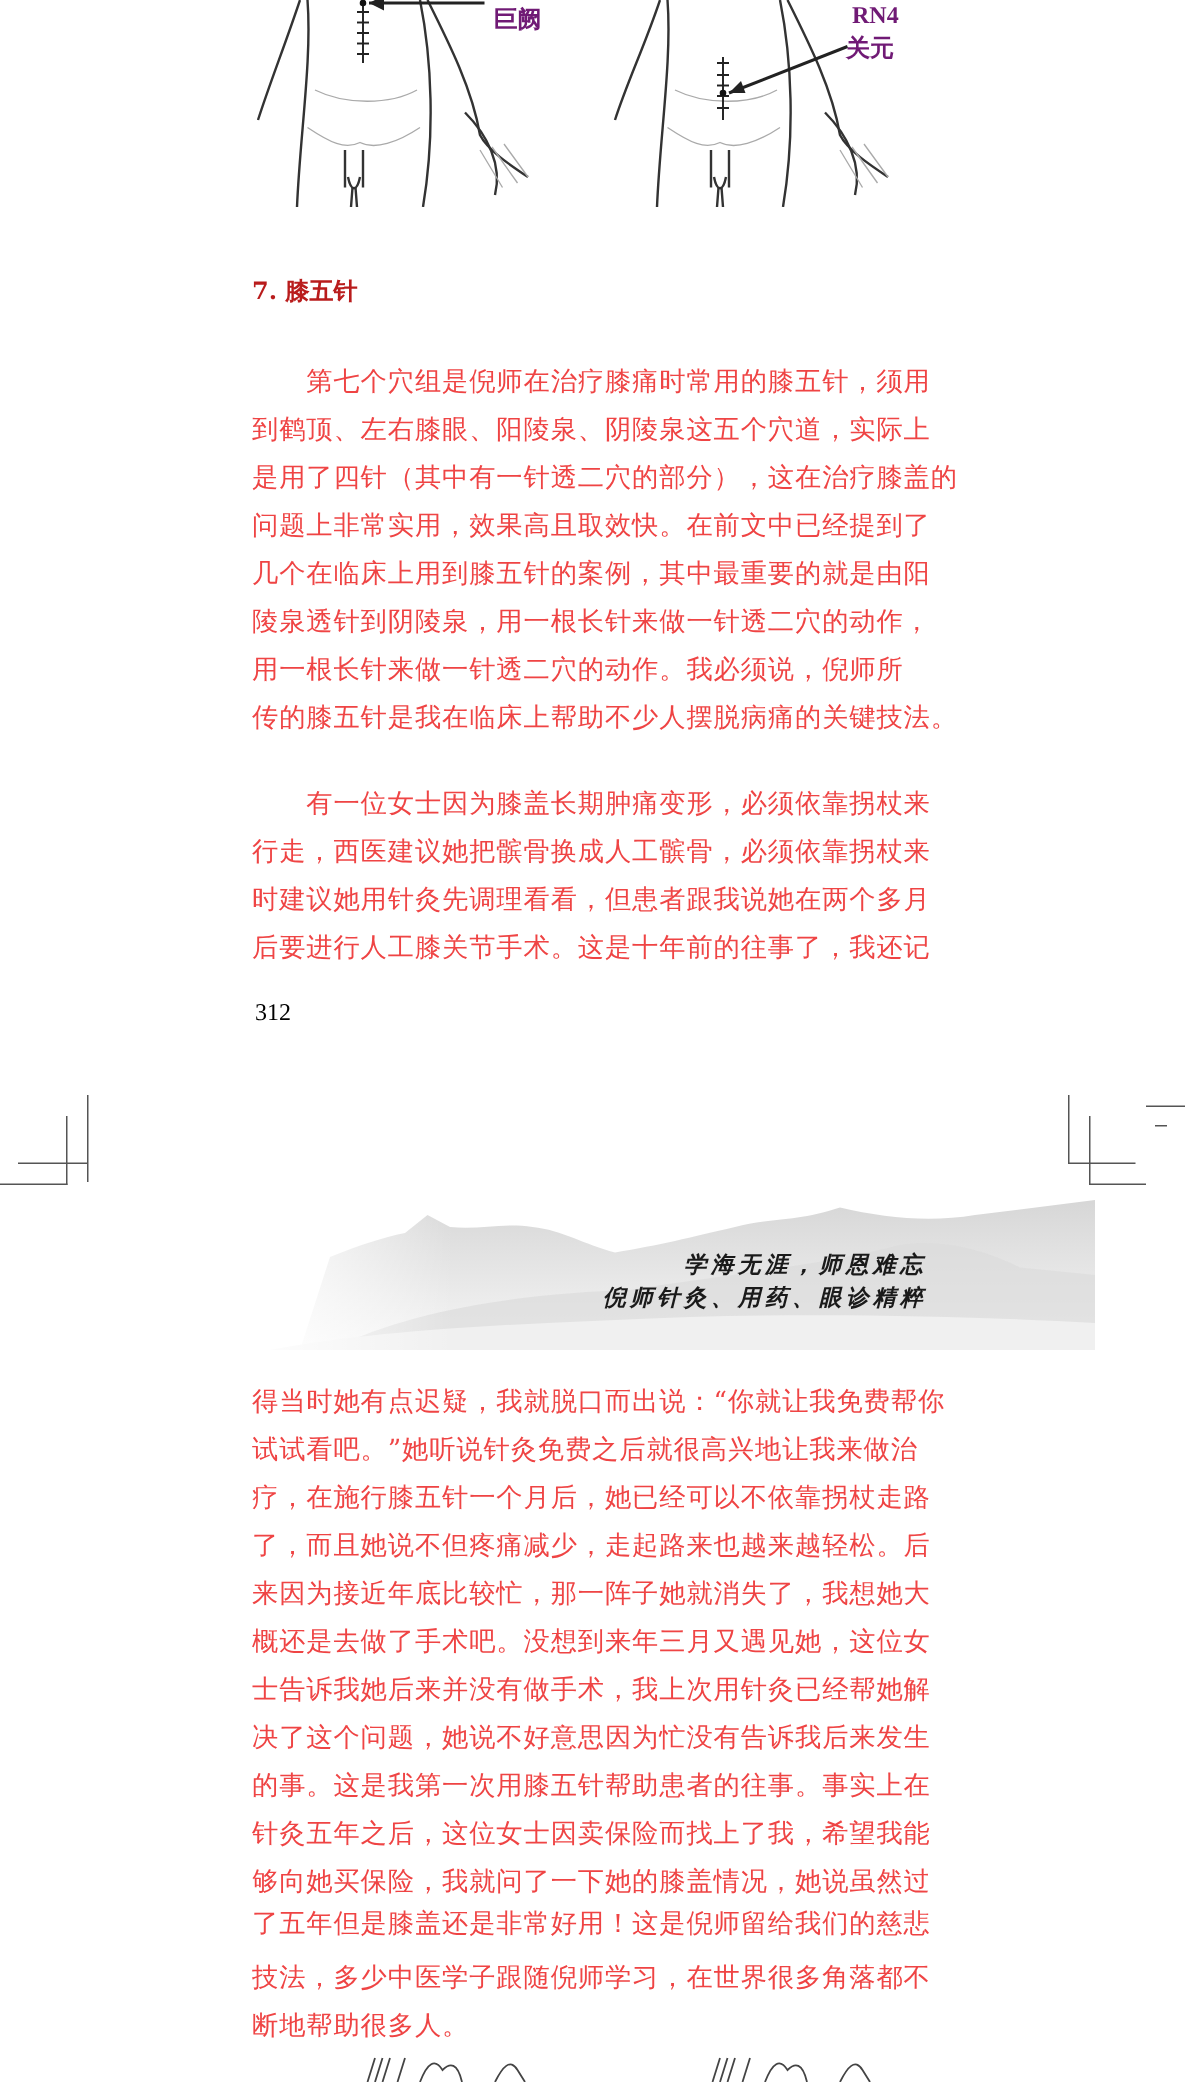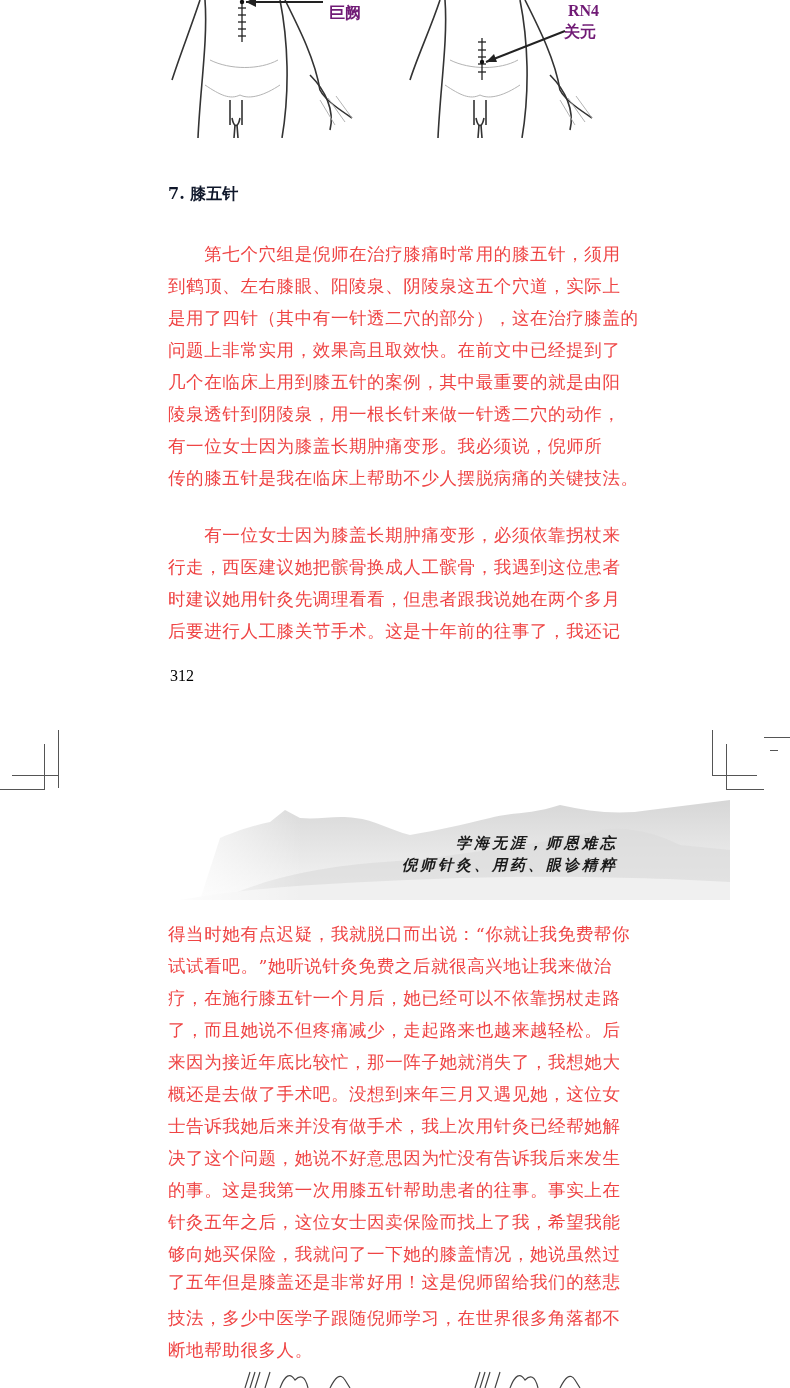--- a/index.html
+++ b/index.html
@@ -1,21 +1,21 @@
 <!DOCTYPE html>
 <html><head>
 <meta charset="utf-8">
 <style>
   html, body { margin:0; padding:0; background:#ffffff; }
   body { width:790px; height:1388px; position:relative; overflow:hidden;
          font-family:"DejaVu Serif", "Liberation Serif", serif; color:#222; }
   .abs { position:absolute; }
   .para-line { position:absolute; left:168px; width:460px; font-size:17.5px;
                letter-spacing:0.6px; white-space:nowrap; color:#ef4444; }
-  .heading { position:absolute; left:168px; top:184px; font-size:16px; font-weight:bold; color:#0f172a; }
+  .heading { position:absolute; left:168px; top:184px; font-size:16px; font-weight:bold; color:#b91c1c; }
   .pagenum { position:absolute; left:170px; top:667px; font-size:16px; color:#000000; font-family:"Liberation Serif", serif; }
   .label { position:absolute; font-weight:bold; font-size:16px; color:#701a75; }
   .crop { position:absolute; background:#555; }
   .header-cap { position:absolute; right:172px; font-style:italic; font-weight:bold; font-size:15px;
                 color:#1a1a1a; letter-spacing:3px; text-align:right; white-space:nowrap; }
   .mountains { position:absolute; left:160px; top:790px; width:570px; height:110px; }
 </style>
 </head>
 <body>
 
@@ -79,25 +79,25 @@
 
 <div class="heading">7. 膝五针</div>
 
 <div>
   <div class="para-line" style="top:242px">　　第七个穴组是倪师在治疗膝痛时常用的膝五针，须用</div>
   <div class="para-line" style="top:274px">到鹤顶、左右膝眼、阳陵泉、阴陵泉这五个穴道，实际上</div>
   <div class="para-line" style="top:306px">是用了四针（其中有一针透二穴的部分），这在治疗膝盖的</div>
   <div class="para-line" style="top:338px">问题上非常实用，效果高且取效快。在前文中已经提到了</div>
   <div class="para-line" style="top:370px">几个在临床上用到膝五针的案例，其中最重要的就是由阳</div>
   <div class="para-line" style="top:402px">陵泉透针到阴陵泉，用一根长针来做一针透二穴的动作，</div>
-  <div class="para-line" style="top:434px">有一位女士因为膝盖长期肿痛变形。我必须说，倪师所</div>
+  <div class="para-line" style="top:434px">用一根长针来做一针透二穴的动作。我必须说，倪师所</div>
   <div class="para-line" style="top:466px">传的膝五针是我在临床上帮助不少人摆脱病痛的关键技法。</div>
 
   <div class="para-line" style="top:523px">　　有一位女士因为膝盖长期肿痛变形，必须依靠拐杖来</div>
-  <div class="para-line" style="top:555px">行走，西医建议她把髌骨换成人工髌骨，我遇到这位患者</div>
+  <div class="para-line" style="top:555px">行走，西医建议她把髌骨换成人工髌骨，必须依靠拐杖来</div>
   <div class="para-line" style="top:587px">时建议她用针灸先调理看看，但患者跟我说她在两个多月</div>
   <div class="para-line" style="top:619px">后要进行人工膝关节手术。这是十年前的往事了，我还记</div>
 </div>
 
 <div class="pagenum">312</div>
 
 <div>
   <div class="crop" style="left:58px;top:730px;width:1px;height:58px;"></div>
   <div class="crop" style="left:44px;top:744px;width:1px;height:46px;"></div>
   <div class="crop" style="left:12px;top:775px;width:46px;height:1px;"></div>

